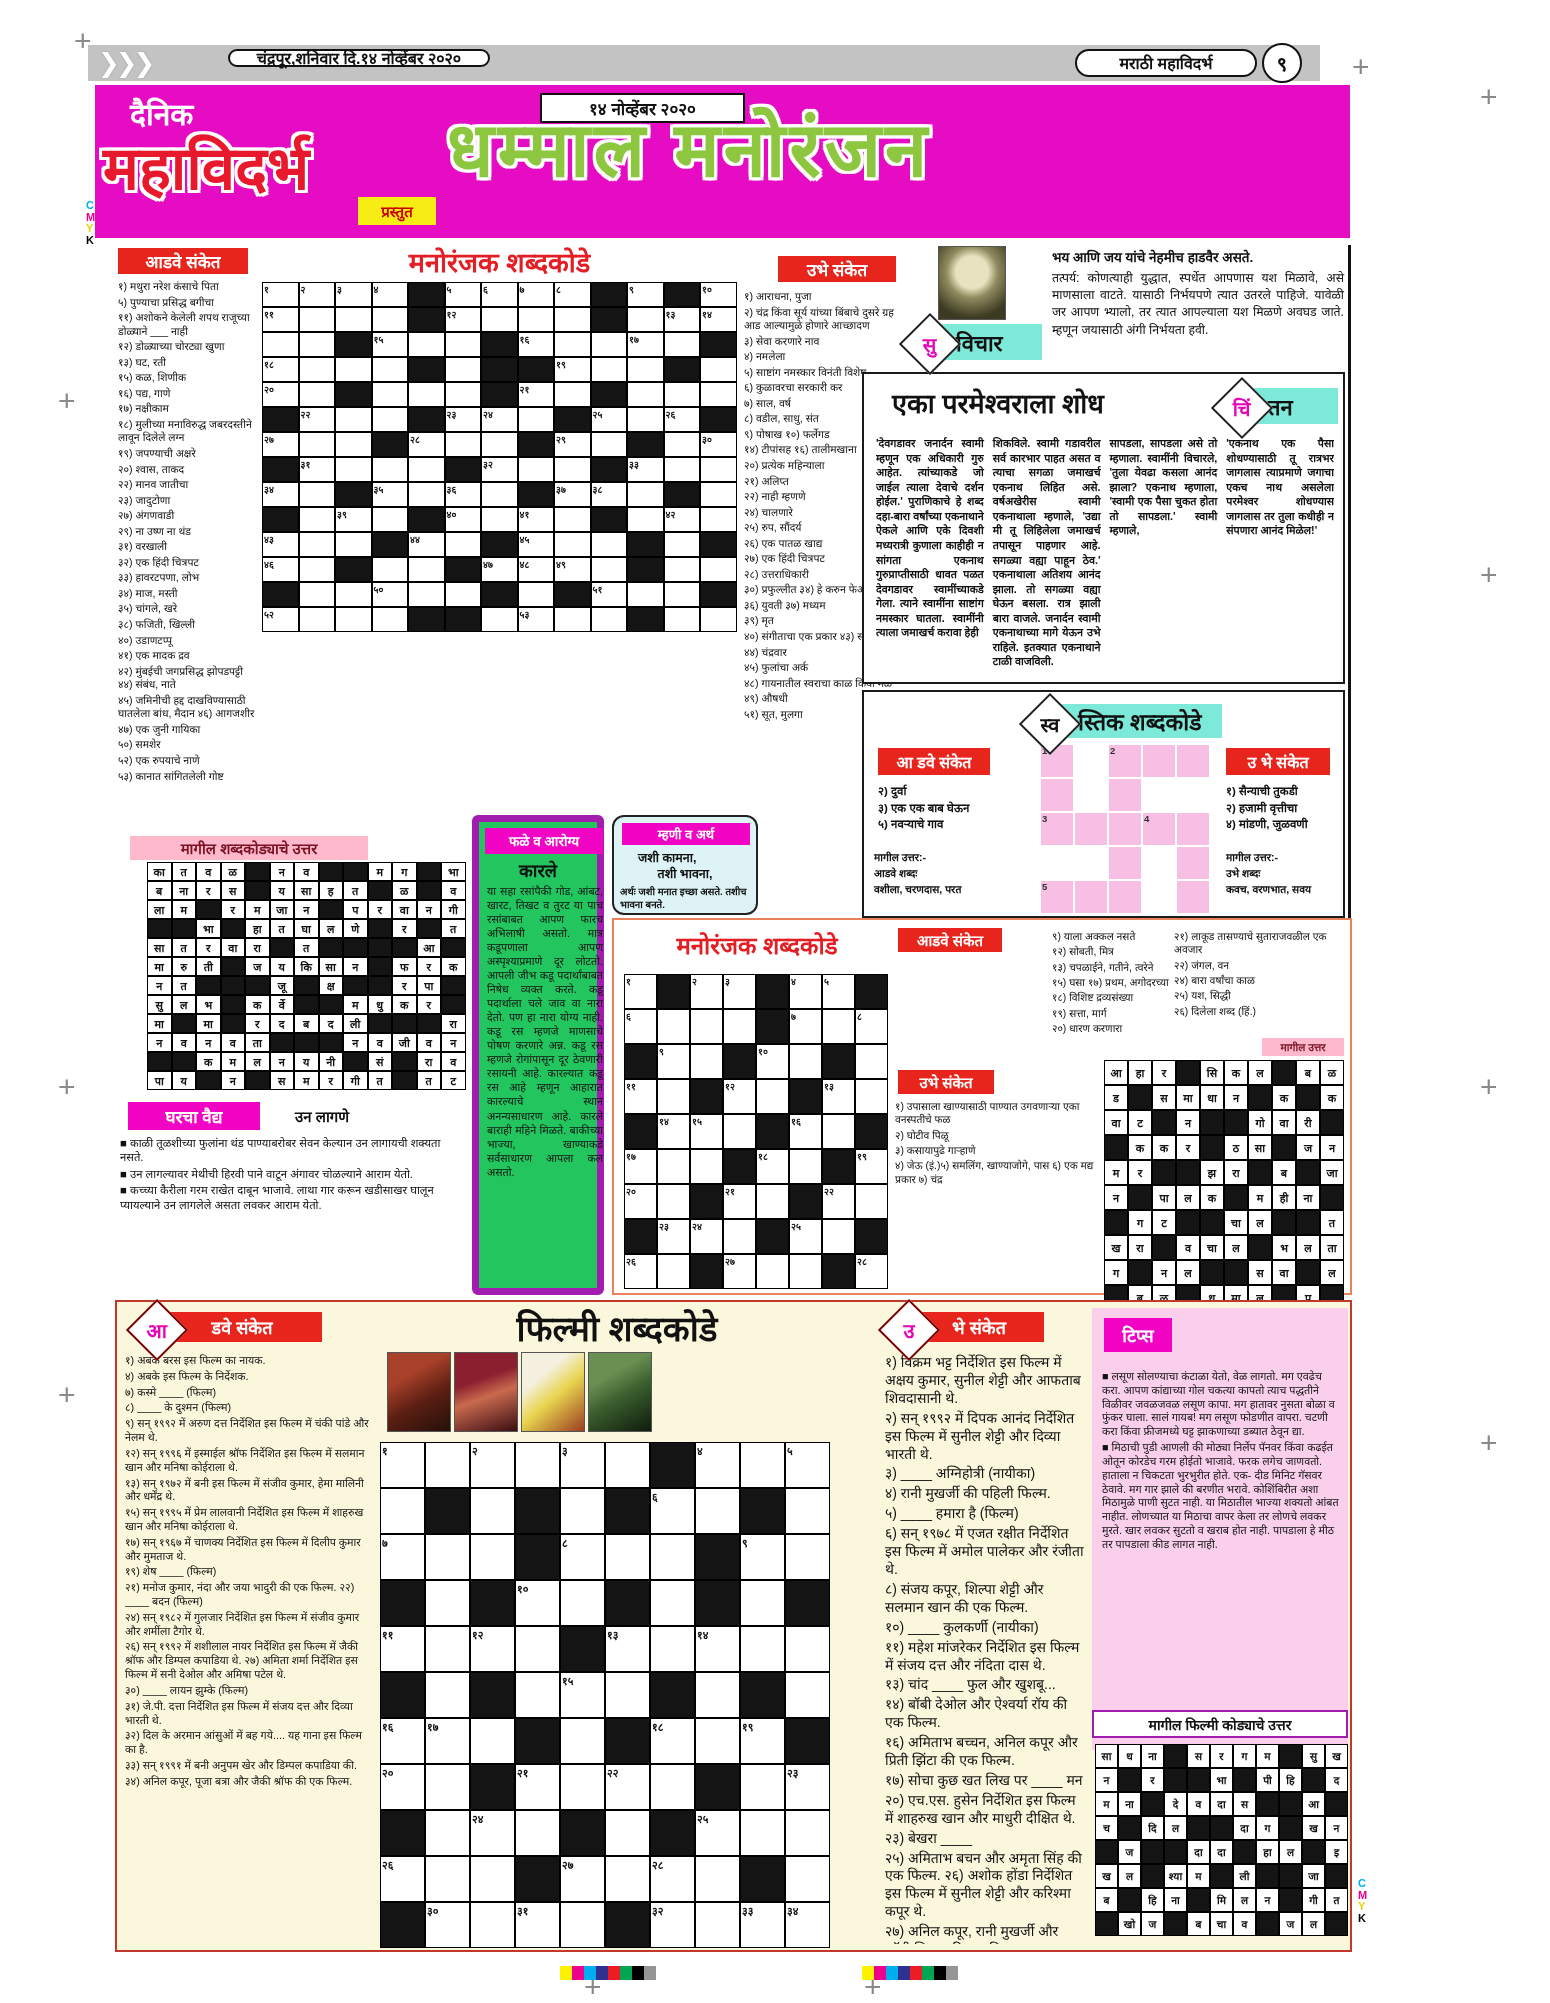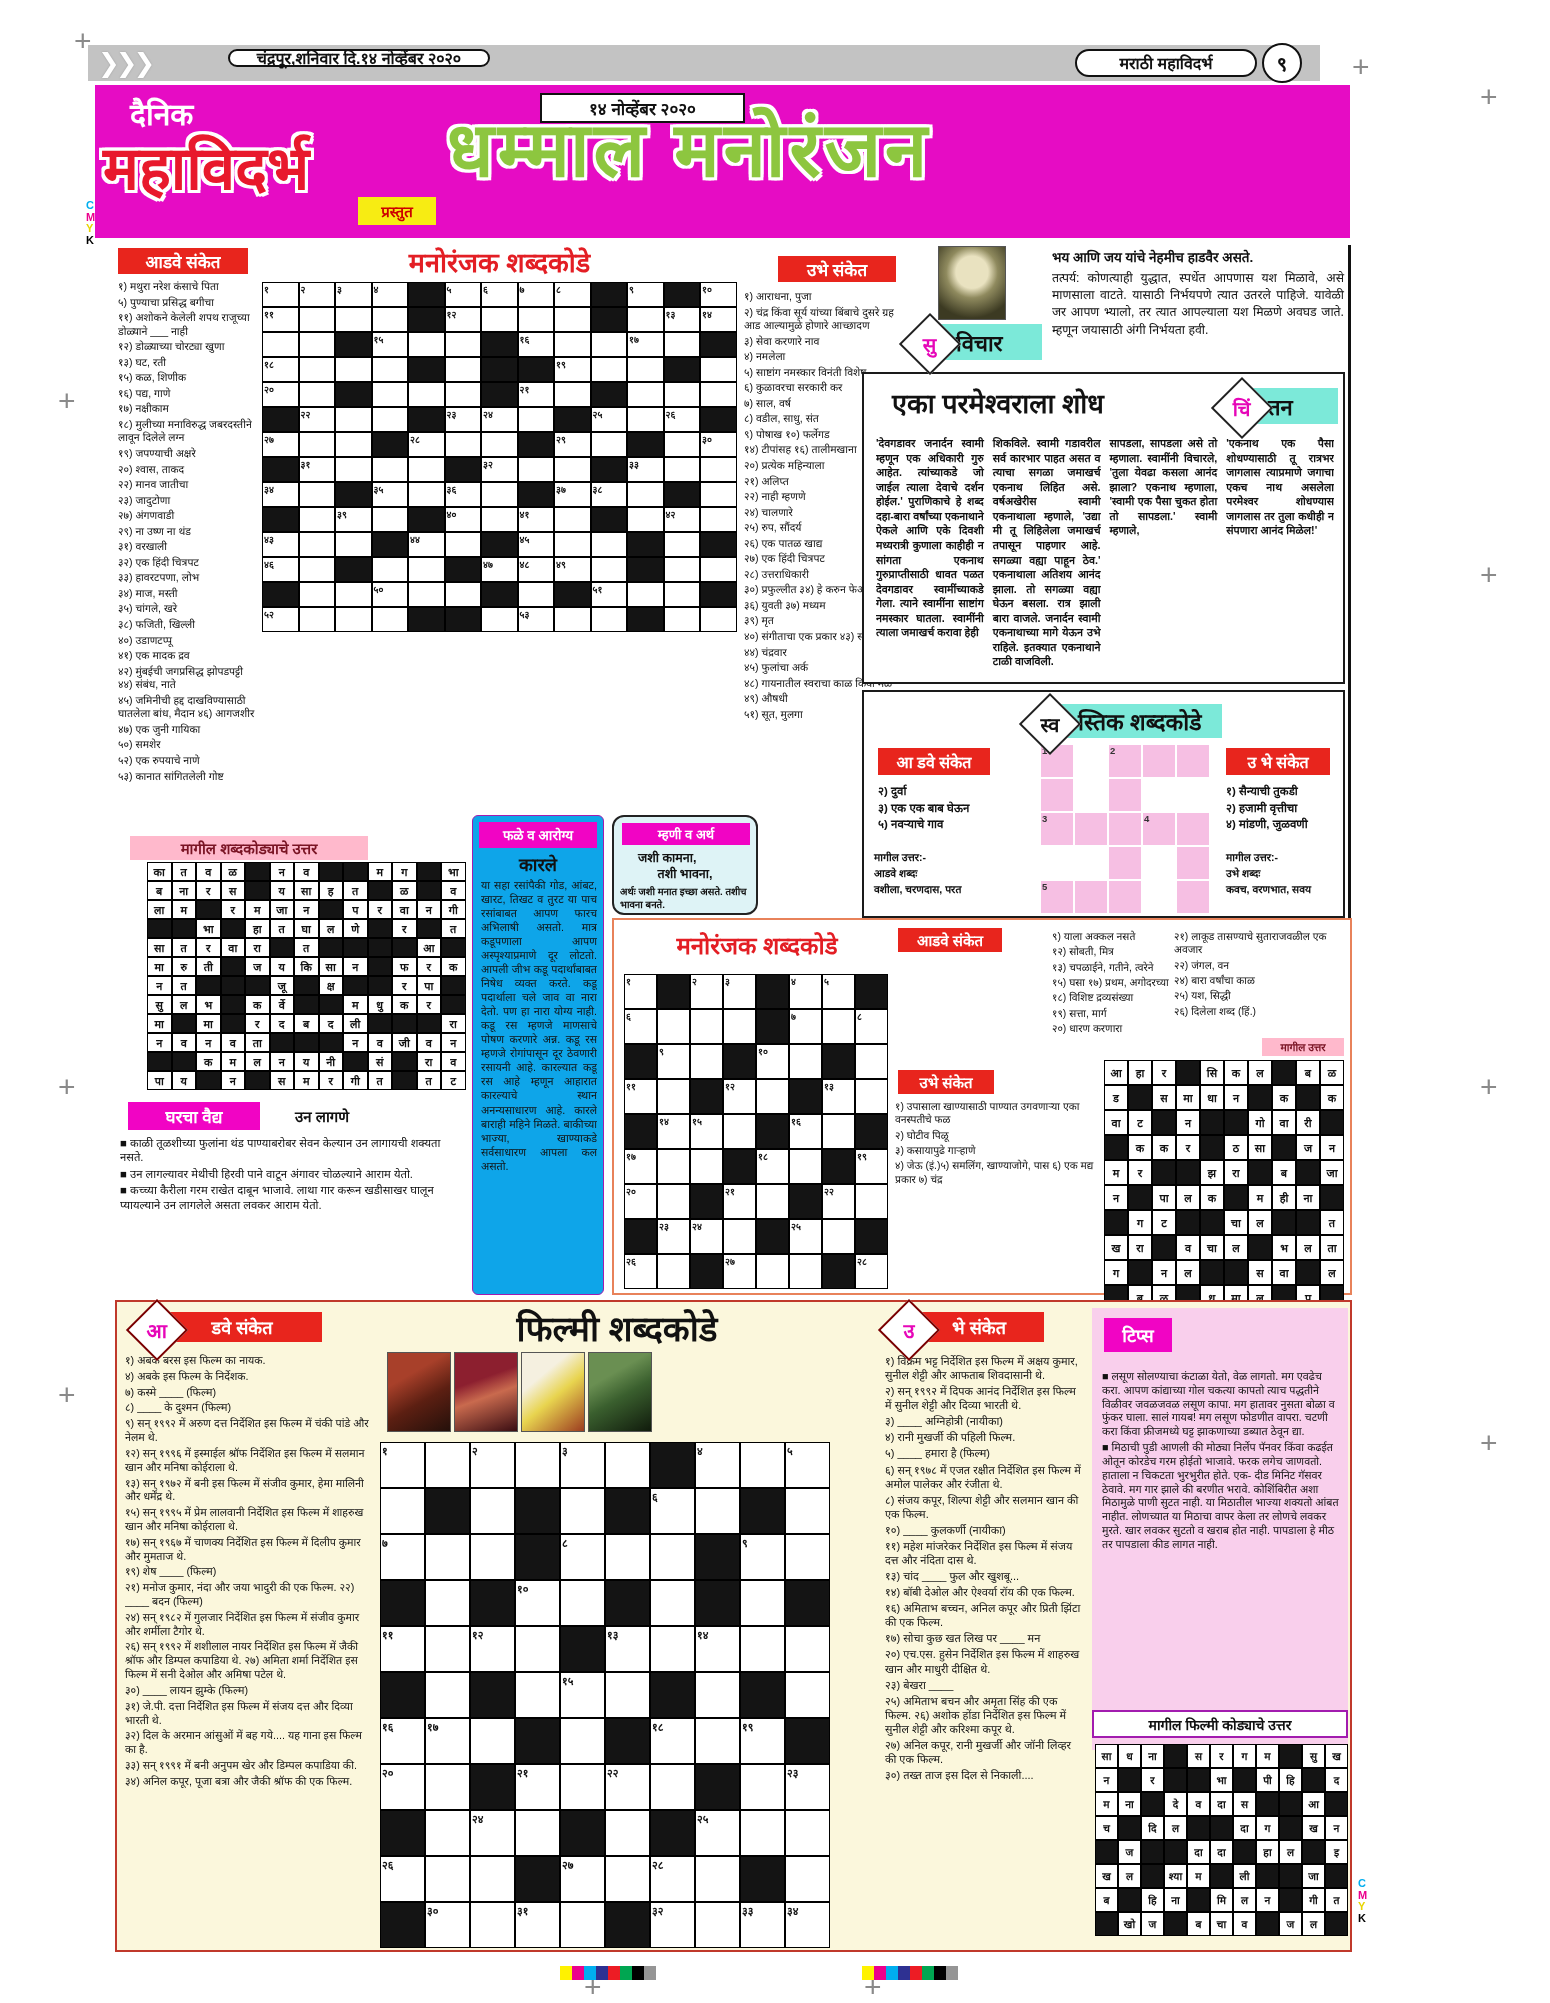--- a/index.html
+++ b/index.html
@@ -48,21 +48,21 @@
   #ansgrid2 .gcell{width:24px;height:25px;} #ansgrid2 .glet{font-size:11px;}
   #filmgrid .gcell{width:45px;height:46px;} #filmgrid .gnum{font-size:11px;}
   #filmans .gcell{width:23px;height:24px;} #filmans .glet{font-size:10.5px;}
   .swgrid .gcell{border:none;width:34px;height:34px;}
   .swgrid .spink{background:#f6bfe3;border:1px solid #fff;}
   .swgrid .svoid{background:transparent;}
   .swgrid .gnum{color:#333;}
   
   .blackbox{border:2px solid #1a1a1a;background:#fff;}
   .orangebox{border:2px solid #e8825a;background:#fff;}
-  .greenbox{background:#0ea5e9;border:1px solid #a21caf;border-radius:6px;}
+  .greenbox{background:#22c55e;border:7px solid #a21caf;border-radius:6px;}
   .bluebox{background:#def3f6;border:2px solid #222;border-radius:12px;}
   .creambox{background:#fbf7dc;border:2px solid #c0392b;}
   .tipsbox{background:#f9cfec;}
   .bodytxt{font-size:10.8px;line-height:1.3;text-align:justify;}
   .artcol{font-size:10.8px;line-height:1.35;font-weight:bold;text-align:justify;}
   .photo{border:1px solid #555;}
   .vrule{background:#111;}
   .cmyk-v{display:flex;flex-direction:column;font-size:11px;font-weight:bold;line-height:1.05;}
   .bars{display:flex;}
   .bars div{width:12px;height:14px;}
@@ -1690,21 +1690,21 @@
           <div class="gcell open">
             <span class="gnum">३४</span>
           </div>
         </div>
       </div>
 
     <div class="abs redbadge" style="left:797px;top:10px;width:130px;height:30px;font-size:18px;">भे संकेत</div>
     <div class="dia red" style="left:770px;top:6px;">
         <span>उ</span>
       </div>
-    <div class="abs cluelist" style="left:768px;top:52px;width:200px;height:590px;font-size:11px;">
+    <div class="abs cluelist" style="left:768px;top:52px;width:200px;height:590px;font-size:14px;">
         <div class="clue">१) विक्रम भट्ट निर्देशित इस फिल्म में अक्षय कुमार, सुनील शेट्टी और आफताब शिवदासानी थे.</div>
         <div class="clue">२) सन् १९९२ में दिपक आनंद निर्देशित इस फिल्म में सुनील शेट्टी और दिव्या भारती थे.</div>
         <div class="clue">३) ____ अग्निहोत्री (नायीका)</div>
         <div class="clue">४) रानी मुखर्जी की पहिली फिल्म.</div>
         <div class="clue">५) ____ हमारा है (फिल्म)</div>
         <div class="clue">६) सन् १९७८ में एजत रक्षीत निर्देशित इस फिल्म में अमोल पालेकर और रंजीता थे.</div>
         <div class="clue">८) संजय कपूर, शिल्पा शेट्टी और सलमान खान की एक फिल्म.</div>
         <div class="clue">१०) ____ कुलकर्णी (नायीका)</div>
         <div class="clue">११) महेश मांजरेकर निर्देशित इस फिल्म में संजय दत्त और नंदिता दास थे.</div>
         <div class="clue">१३) चांद ____ फुल और खुशबू...</div>

